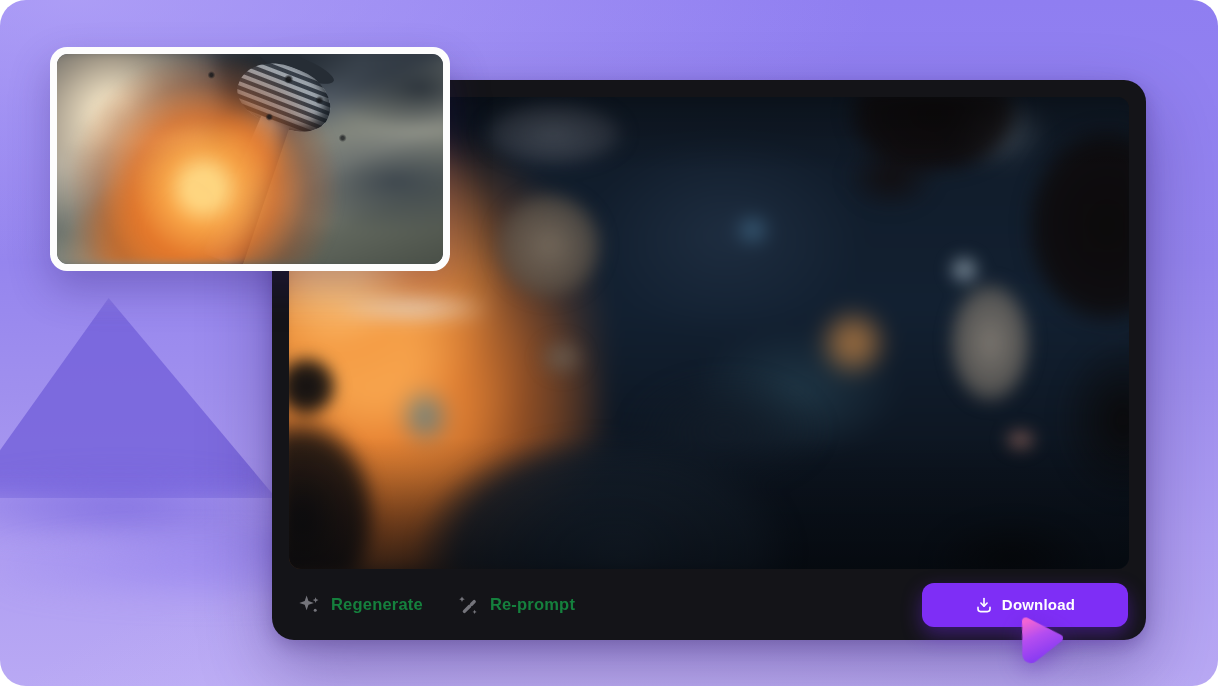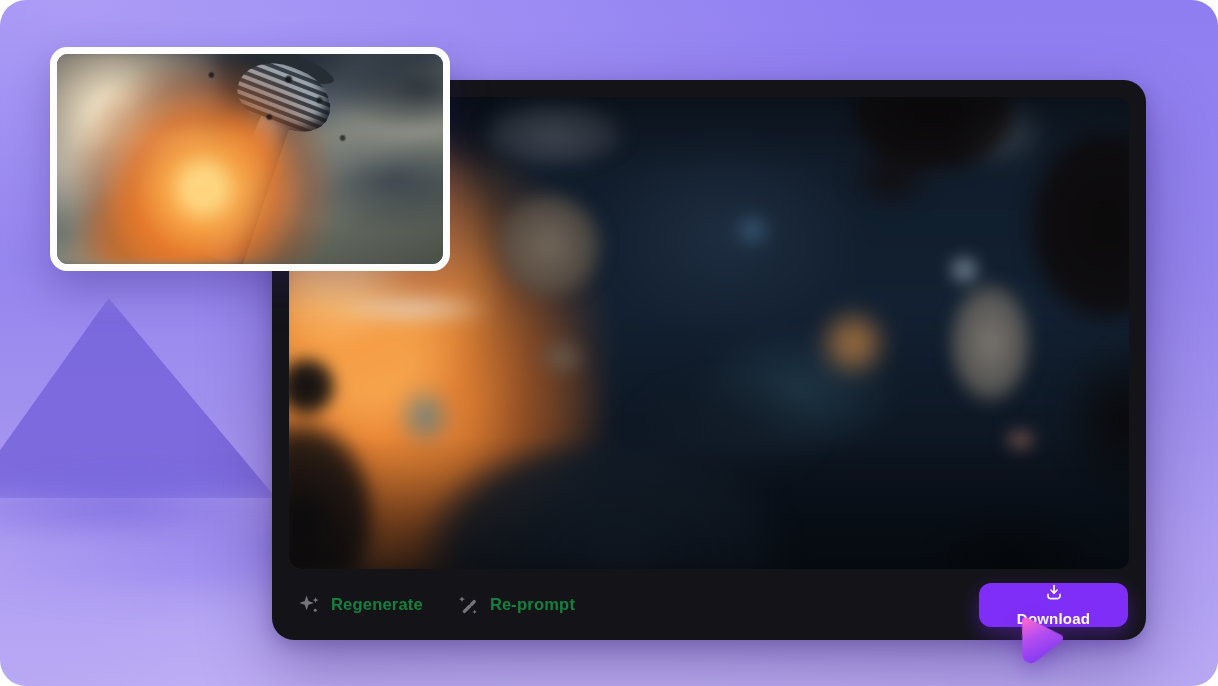--- a/index.html
+++ b/index.html
@@ -77,22 +77,22 @@
     background:#ffffff;transform:translate(-50%,-50%);box-shadow:0 1px 3px rgba(0,0,0,.4);}
   .time{font-size:11.5px;color:#e2e2e6;letter-spacing:.3px;margin-right:14px;white-space:nowrap;}
 
   
   .toolbar{position:absolute;left:0;right:0;bottom:0;height:71px;display:flex;align-items:center;
     padding:0 18px 0 26px;gap:34px;}
   .tool-item{display:flex;align-items:center;gap:11px;background:none;border:0;padding:0;cursor:pointer;
     color:#74747b;font-family:inherit;}
   .tool-item .lbl{font-size:16.5px;font-weight:700;letter-spacing:.2px;color:#15803d;}
   .dl-btn{margin-left:auto;display:flex;align-items:center;justify-content:center;gap:9px;
-    width:149px;height:44px;border:0;border-radius:12px;background:#7e2ef6;cursor:pointer;
-    color:#fff;font-family:inherit;box-shadow:0 8px 20px rgba(106,38,220,.45);flex-direction:column;}
+    width:206px;height:44px;border:0;border-radius:12px;background:#7e2ef6;cursor:pointer;
+    color:#fff;font-family:inherit;box-shadow:0 8px 20px rgba(106,38,220,.45);}
   .dl-btn .lbl{font-size:15px;font-weight:700;letter-spacing:.2px;color:#fff;}
 
   
   .thumb{position:absolute;left:50px;top:47px;width:400px;height:224px;border-radius:17px;
     background:#fdfdfd;padding:7px;box-sizing:border-box;
     box-shadow:0 18px 40px rgba(48,26,110,.30);cursor:pointer;}
   .thumb-img{position:relative;width:100%;height:100%;border-radius:11px;overflow:hidden;background:#39424c;}
   .thumb-img .layer{position:absolute;inset:0;}
   .t-sky{filter:blur(5px);transform:scale(1.05);
     background:

